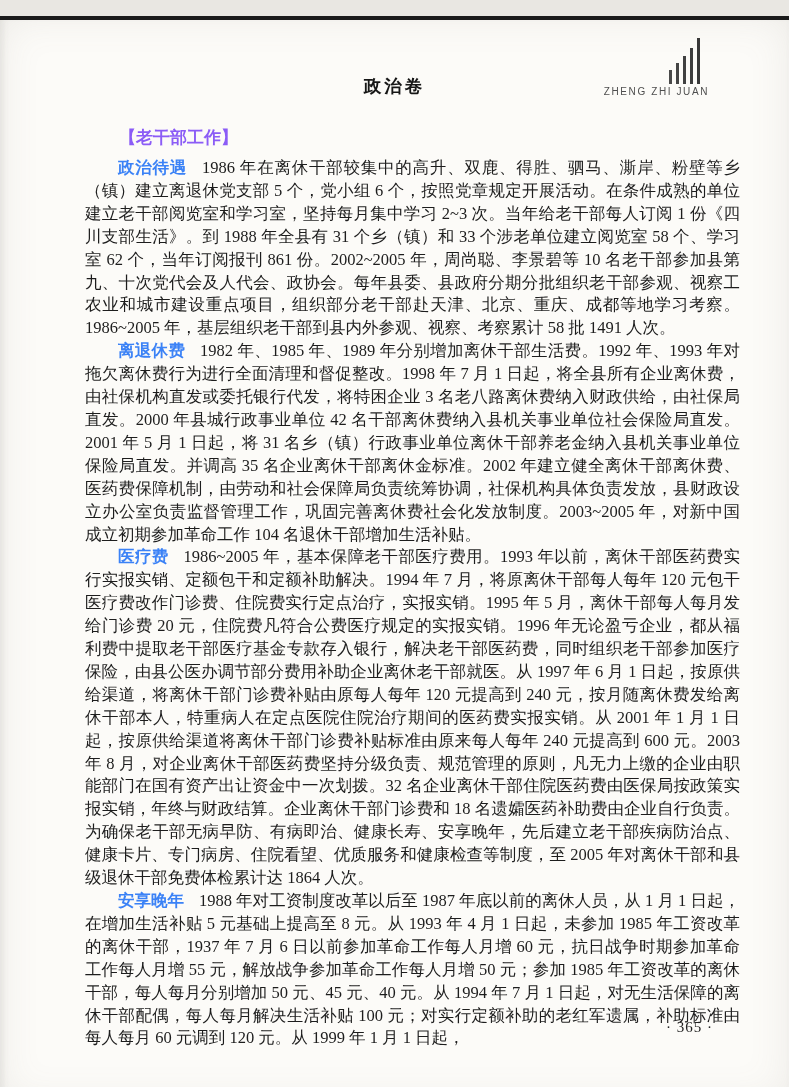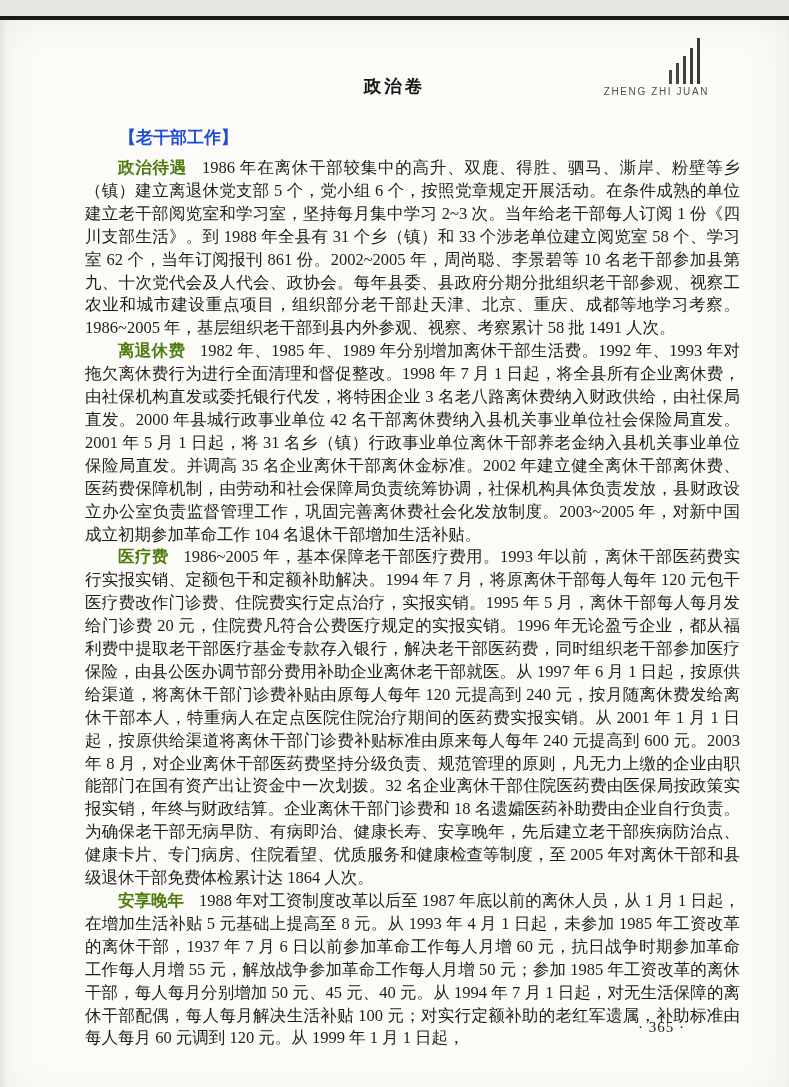--- a/index.html
+++ b/index.html
@@ -56,39 +56,39 @@
     top: 110px;
     left: 85px;
     width: 655px;
   }
   .section-title {
     font-family: "Liberation Sans", sans-serif;
     font-weight: bold;
     font-size: 17px;
     text-indent: 2em;
     margin: 0 0 8px 0;
-    color: #1d4ed8;
+    color: #8b5cf6;
   }
   p.body-para {
     margin: 0;
     text-indent: 2em;
     text-align: justify;
     font-size: 16.5px;
     line-height: 22.9px;
     color: #1d1d1d;
   }
   .lead {
     font-weight: bold;
     padding-right: 0.9em;
-    color: #4d7c0f;
+    color: #3b82f6;
   }
   .page-number {
     position: absolute;
     top: 1003px;
-    right: 104px;
+    right: 76px;
     font-size: 15px;
     letter-spacing: 1px;
     color: #222;
   }
 </style>
 </head>
 <body>
 
 <div class="page">
   <div class="scan-edge-top"></div>

